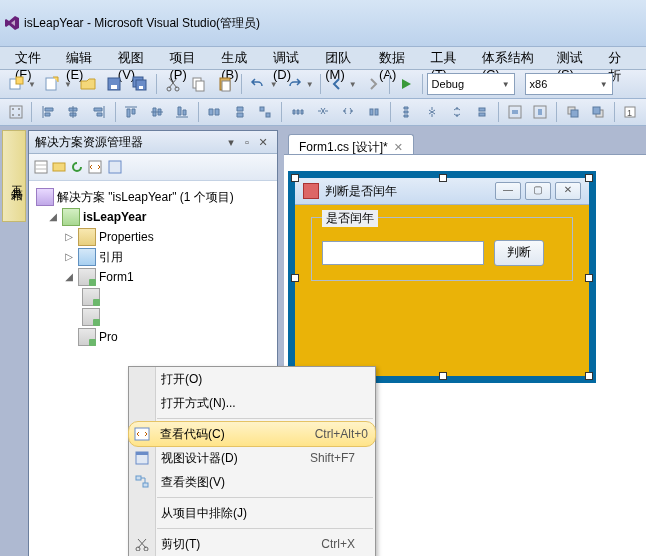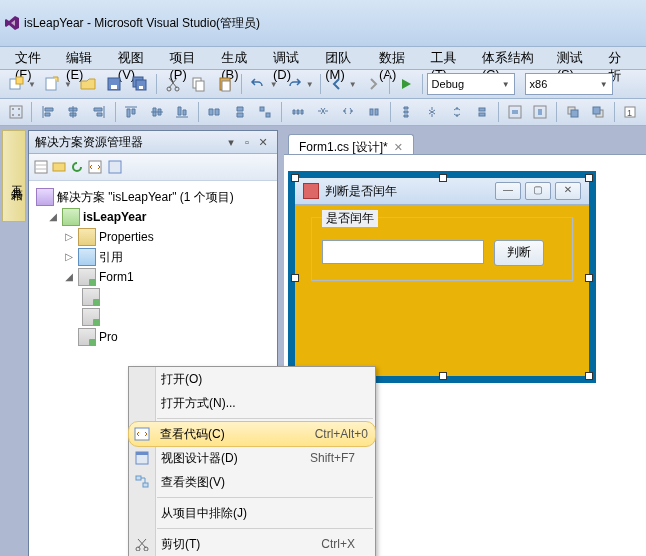--- a/index.html
+++ b/index.html
@@ -415,21 +415,21 @@
         <span class="ic" style="width:14px;height:14px;background:#d66;border:1px solid #a33;margin-right:6px"></span>
         <span>判断是否闰年</span>
         <span class="sp"></span>
         <span class="wbtn">—</span>
         <span class="wbtn">▢</span>
         <span class="wbtn">✕</span>
       </div>
       <div class="body">
         <div class="grp">
           <span class="lg">是否闰年</span>
-          <div style="display:flex;align-items:flex-start">
+          <div style="display:flex;align-items:center">
             <div class="txtin"></div>
             <div class="wbutton">判断</div>
           </div>
         </div>
       </div>
 
       <div class="handle" style="left:-4px;top:-4px"></div>
         <div class="handle" style="right:-4px;top:-4px"></div>
       <div class="handle" style="left:-4px;bottom:-4px"></div>
         <div class="handle" style="right:-4px;bottom:-4px"></div>

